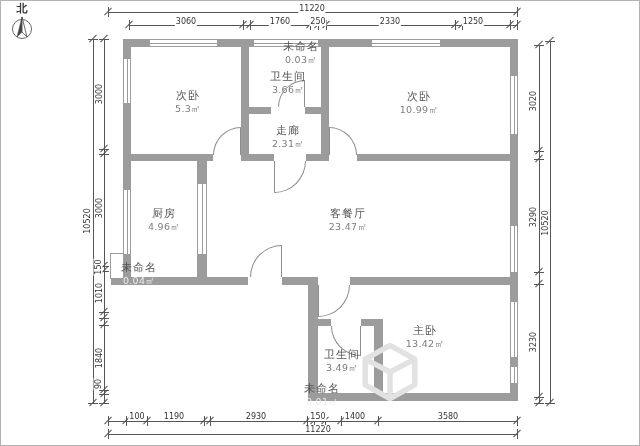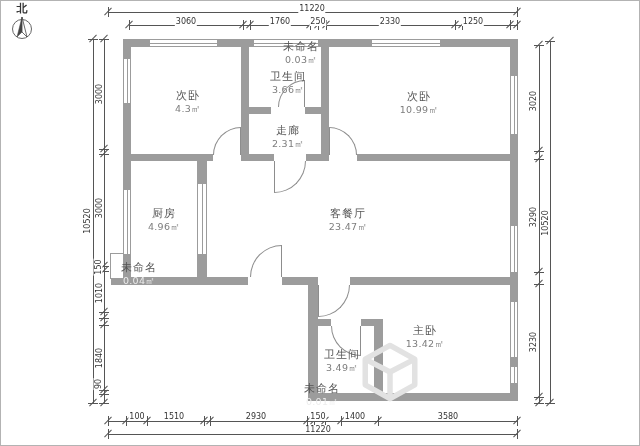--- a/index.html
+++ b/index.html
@@ -86,21 +86,21 @@
   <div class="arc" style="left:277px;top:79px;width:27px;height:27px;border-radius:100% 0 0 0;border-bottom:none"></div>
   <div class="arc" style="left:212px;top:126px;width:28px;height:28px;border-radius:100% 0 0 0;border-bottom:none"></div>
   <div class="arc" style="left:328px;top:126px;width:28px;height:28px;border-radius:0 100% 0 0;border-bottom:none"></div>
   <div class="arc" style="left:273px;top:160px;width:32px;height:32px;border-radius:0 0 100% 0;border-top:none"></div>
   <div class="arc" style="left:249px;top:244px;width:32px;height:32px;border-radius:100% 0 0 0;border-bottom:none"></div>
   <div class="arc" style="left:317px;top:284px;width:32px;height:32px;border-radius:0 0 100% 0;border-top:none"></div>
   <div class="arc" style="left:330px;top:325px;width:30px;height:30px;border-radius:0 0 0 100%;border-top:none"></div>
 
   <div class="room" style="left:187px;top:89px">
     <div class="rn">次卧</div>
-    <div class="ra">4.3㎡</div>
+    <div class="ra">5.3㎡</div>
   </div>
   <div class="room" style="left:287px;top:70px">
     <div class="rn">卫生间</div>
     <div class="ra">3.66㎡</div>
   </div>
   <div class="room" style="left:300px;top:40px">
     <div class="rn">未命名</div>
     <div class="ra">0.03㎡</div>
   </div>
   <div class="room" style="left:418px;top:90px">
@@ -153,21 +153,21 @@
   <span class="tkh" style="left:309px;top:24px"></span>
   <span class="tkh" style="left:317px;top:24px"></span>
   <span class="tkh" style="left:325px;top:24px"></span>
   <span class="tkh" style="left:454px;top:24px"></span>
   <span class="tkh" style="left:461px;top:24px"></span>
   <span class="tkh" style="left:509px;top:24px"></span>
   <span class="tkh" style="left:516px;top:24px"></span>
 
   <div class="dl" style="left:107px;top:420px;width:409px;height:1px"></div>
   <span class="dth" style="left:136px;top:411px">100</span>
-  <span class="dth" style="left:173px;top:411px">1510</span>
+  <span class="dth" style="left:173px;top:411px">1190</span>
   <span class="dth" style="left:255px;top:411px">2930</span>
   <span class="dth" style="left:317px;top:411px">150</span>
   <span class="dth" style="left:354px;top:411px">1400</span>
   <span class="dth" style="left:447px;top:411px">3580</span>
   <span class="tkh" style="left:107px;top:420px"></span>
   <span class="tkh" style="left:125px;top:420px"></span>
   <span class="tkh" style="left:146px;top:420px"></span>
   <span class="tkh" style="left:203px;top:420px"></span>
   <span class="tkh" style="left:209px;top:420px"></span>
   <span class="tkh" style="left:306px;top:420px"></span>

